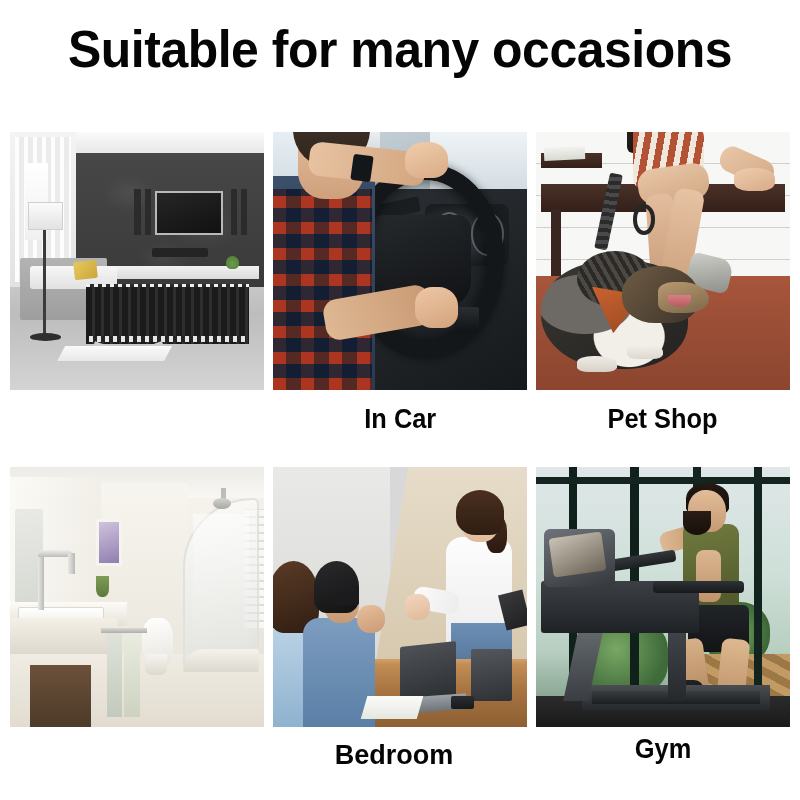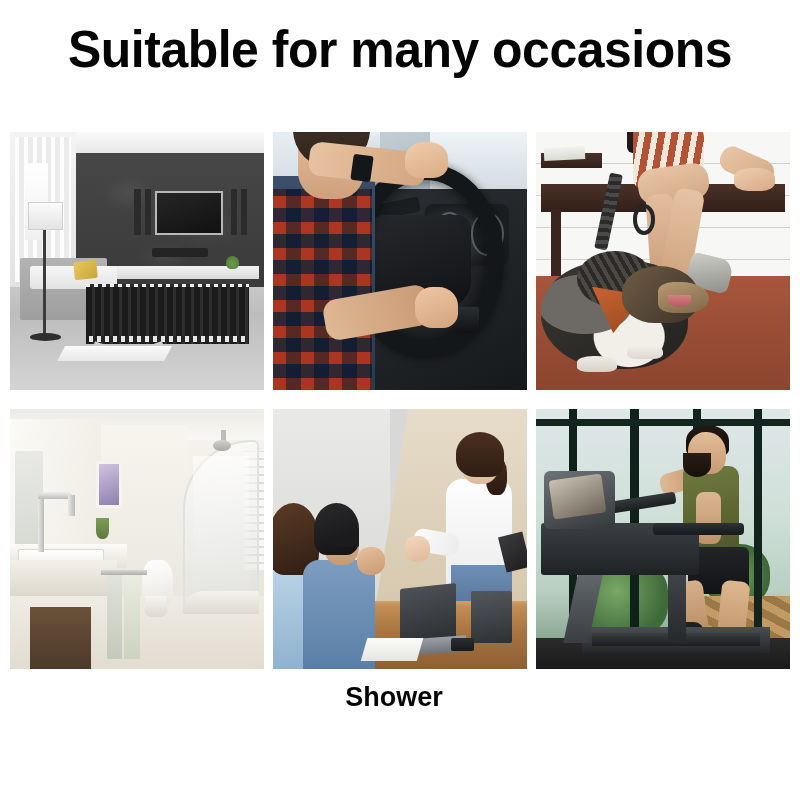--- a/index.html
+++ b/index.html
@@ -485,20 +485,23 @@
           <div class="layer car-body"></div>
           <div class="layer car-plaid"></div>
           <div class="layer car-neck"></div>
           <div class="layer car-head"></div>
           <div class="layer car-armT"></div>
           <div class="layer car-watch"></div>
           <div class="layer car-handT"></div>
           <div class="layer car-armB"></div>
           <div class="layer car-handB"></div>
         </div>
+        <div class="cap-wrap">
+          <div class="caption">In Car</div>
+        </div>
       </div>
 
       <div class="cell">
         <div class="thumb">
           <div class="layer pet-tile"></div>
           <div class="layer pet-floor"></div>
           <div class="layer pet-bench2"></div>
           <div class="layer pet-paper"></div>
           <div class="layer pet-bench"></div>
           <div class="layer pet-benchleg"></div>
@@ -514,20 +517,23 @@
           <div class="layer pet-leash"></div>
           <div class="layer pet-leashloop"></div>
           <div class="layer pet-dogbody"></div>
           <div class="layer pet-dogruff"></div>
           <div class="layer pet-bandana"></div>
           <div class="layer pet-dogface"></div>
           <div class="layer pet-dogsnout"></div>
           <div class="layer pet-dogtongue"></div>
           <div class="layer pet-dogpaw1"></div>
           <div class="layer pet-dogpaw2"></div>
+        </div>
+        <div class="cap-wrap">
+          <div class="caption">Pet Shop</div>
         </div>
       </div>
     </div>
 
     <div class="grid-row row2">
 
       <div class="cell">
         <div class="thumb">
           <div class="layer sh-bg"></div>
           <div class="layer sh-ceiling"></div>
@@ -579,21 +585,21 @@
           <div class="layer of-p2Hair"></div>
           <div class="layer of-p2Glass"></div>
           <div class="layer of-p2Hand"></div>
           <div class="layer of-laptop"></div>
           <div class="layer of-laptopB"></div>
           <div class="layer of-screen2"></div>
           <div class="layer of-phone"></div>
           <div class="layer of-paper"></div>
         </div>
         <div class="cap-wrap">
-          <div class="caption cap-office">Shower</div>
+          <div class="caption cap-office">Bedroom</div>
         </div>
       </div>
 
       <div class="cell">
         <div class="thumb">
           <div class="layer gy-bgwin"></div>
           <div class="layer gy-green"></div>
           <div class="layer gy-green2"></div>
           <div class="layer gy-wood"></div>
           <div class="layer gy-mull1"></div>
@@ -616,17 +622,20 @@
           <div class="layer gy-tmDeck"></div>
           <div class="layer gy-tmBelt"></div>
           <div class="layer gy-tmPost"></div>
           <div class="layer gy-tmRail"></div>
           <div class="layer gy-tmFrame"></div>
           <div class="layer gy-tmHand2"></div>
           <div class="layer gy-tmHand1"></div>
           <div class="layer gy-tmConsole"></div>
           <div class="layer gy-tmScreen"></div>
         </div>
+        <div class="cap-wrap cap-gym">
+          <div class="caption">Gym</div>
+        </div>
       </div>
     </div>
 
   </div>
 </div>
 
 </body></html>

